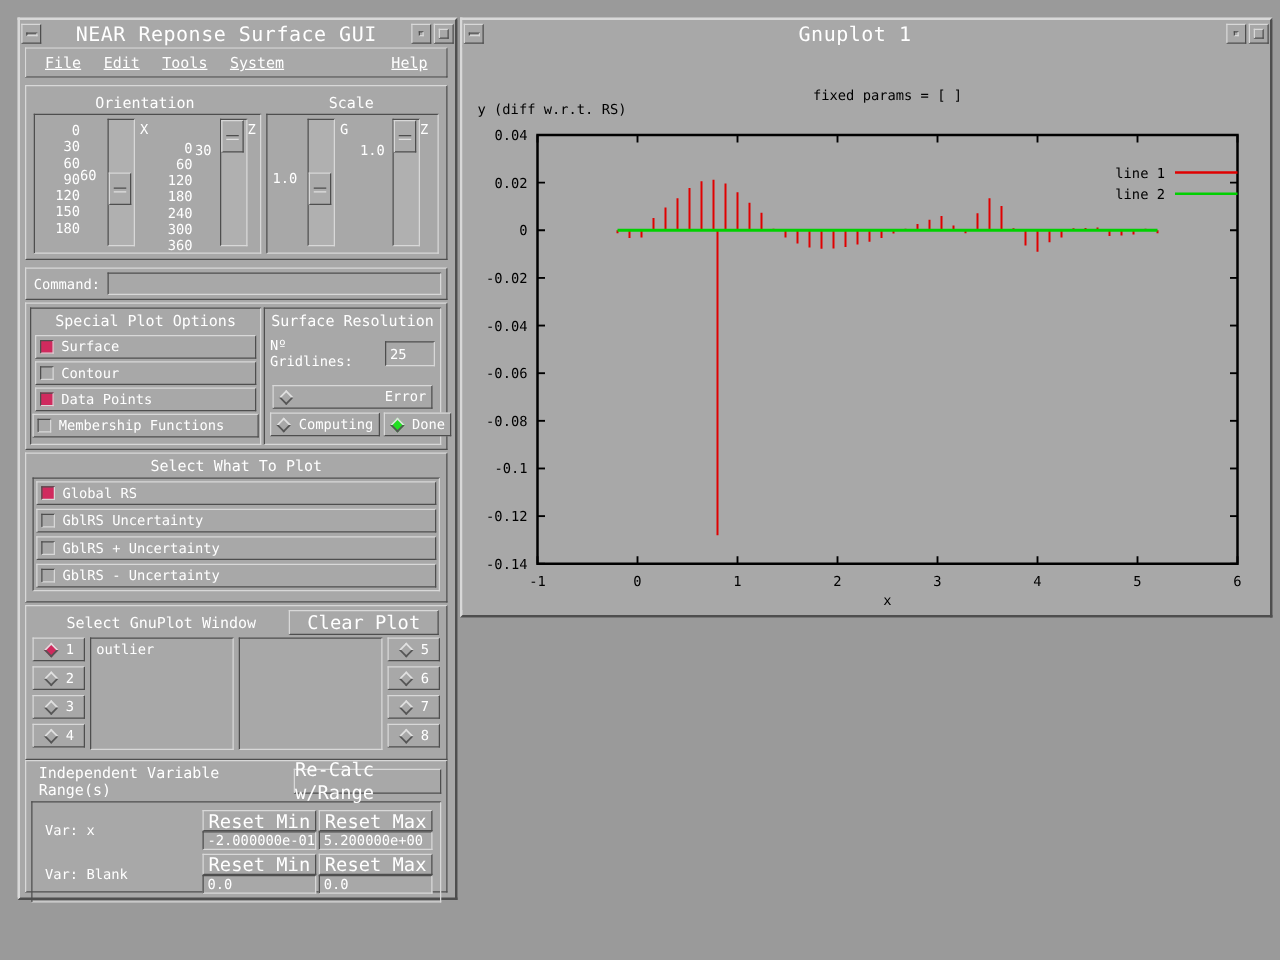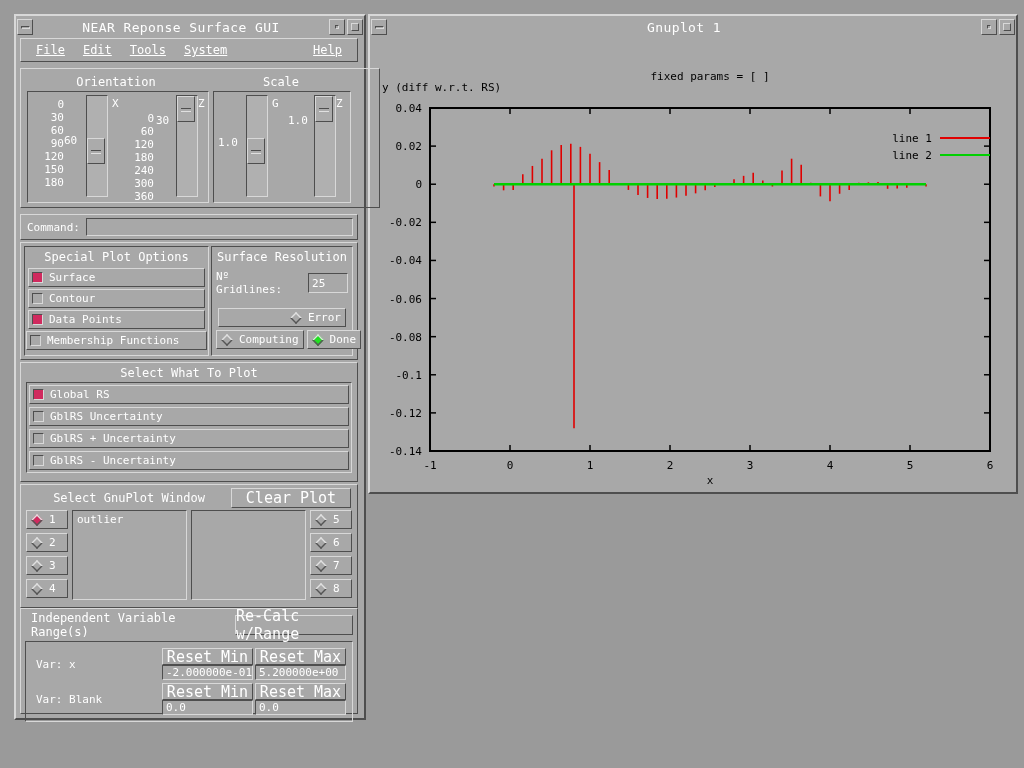--- a/index.html
+++ b/index.html
@@ -17,21 +17,21 @@
         border-right:1px solid #4e4e4e;border-bottom:1px solid #4e4e4e;}
   .in1{border-top:1px solid #4e4e4e;border-left:1px solid #4e4e4e;
        border-right:1px solid #d8d8d8;border-bottom:1px solid #d8d8d8;}
 
   .win{position:absolute;background:#a8a8a8;}
 
   
   .titlebar{height:20px;display:flex;align-items:center;background:#a8a8a8;padding:1px;}
   .tbtn{width:16px;height:16px;background:#a8a8a8;box-sizing:border-box;
         display:flex;align-items:center;justify-content:center;flex:none;}
-  .tbar-title{flex:1;text-align:center;font-size:13px;color:#ffffff;letter-spacing:.4px;}
+  .tbar-title{flex:1;text-align:center;font-size:16px;color:#ffffff;letter-spacing:.4px;}
   .tdash{width:9px;height:3px;background:#a8a8a8;box-sizing:border-box;}
   .tsq{width:8px;height:8px;background:#a8a8a8;box-sizing:border-box;}
   .tsm{width:4px;height:4px;background:#a8a8a8;box-sizing:border-box;}
 
   
   .menubar{display:flex;align-items:center;height:22px;padding:0 6px;background:#a8a8a8;}
   .menuitem{padding:2px 9px;font-size:12px;color:#fff;cursor:default;}
   .menuitem u{text-decoration:underline;}
 
   .grpTitle{text-align:center;font-size:12px;color:#ffffff;padding:3px 0 2px;}
@@ -52,21 +52,21 @@
   .box{width:11px;height:11px;box-sizing:border-box;background:#a8a8a8;margin-right:6px;flex:none;}
   .box.on{background:#d02a5e;}
   .cb .lbl{font-size:11px;color:#ffffff;}
   .dia{width:12px;height:12px;flex:none;margin-right:6px;position:relative;}
   .dia i{position:absolute;inset:0;background:#a8a8a8;transform:rotate(45deg) scale(.70);
          box-sizing:border-box;
          border-top:2px solid #e0e0e0;border-left:2px solid #e0e0e0;
          border-right:2px solid #555;border-bottom:2px solid #555;}
   .dia.on i{background:#d02a5e;}
   .dia.green i{background:#22e022;}
-  .rowbtn{display:flex;align-items:center;box-sizing:border-box;background:#a8a8a8;padding:2px 4px;}
+  .rowbtn{display:flex;align-items:center;box-sizing:border-box;background:#a8a8a8;padding:2px 4px;justify-content:center;}
 
   .plotsurf{position:absolute;background:#a8a8a8;}
   svg{display:block;}
   text{font-family:"DejaVu Sans Mono","Liberation Mono",monospace;}
 </style>
 </head>
 <body>
 
 <div class="win out" id="plotwin" style="left:368px;top:14px;width:646px;height:476px;">
   <div class="titlebar">
@@ -220,21 +220,21 @@
     <div class="menubar">
       <div class="menuitem"><u>File</u></div>
       <div class="menuitem"><u>Edit</u></div>
       <div class="menuitem"><u>Tools</u></div>
       <div class="menuitem"><u>System</u></div>
       <div style="flex:1"></div>
       <div class="menuitem"><u>Help</u></div>
     </div>
   </div>
 
-  <div class="out1" style="position:absolute;left:4px;top:52px;width:336px;height:138px;padding-left:22px;">
+  <div class="out1" style="position:absolute;left:4px;top:52px;width:336px;height:138px;">
 
     <div class="grpTitle" style="position:absolute;left:0;top:3px;width:190px;">Orientation</div>
     <div class="grpTitle" style="position:absolute;left:190px;top:3px;width:140px;">Scale</div>
 
     <div class="in1" style="position:absolute;left:6px;top:22px;width:180px;height:110px;">
 
       <div class="ticks" style="position:absolute;left:2px;top:6px;width:34px;">
         <div>0</div>
         <div>30</div>
         <div>60</div>
@@ -314,21 +314,21 @@
         <span class="lbl">Membership Functions</span>
       </div>
     </div>
 
     <div class="in1" style="position:absolute;left:190px;top:3px;width:140px;height:108px;">
       <div class="grpTitle">Surface Resolution</div>
       <div style="display:flex;align-items:center;margin:4px 4px 0 4px;">
         <span style="font-size:11px;">Nº Gridlines:</span>
         <div class="in1 field" style="width:40px;margin-left:6px;height:20px;">25</div>
       </div>
-      <div class="out1 rowbtn" style="margin:12px 6px 0 6px;justify-content:flex-end;">
+      <div class="out1 rowbtn" style="margin:12px 6px 0 6px;justify-content:space-between;">
         <div class="dia">
             <i></i>
           </div>
         <span>Error</span>
       </div>
       <div style="display:flex;margin:3px 4px 0 4px;gap:3px;">
         <div class="out1 rowbtn" style="flex:1;">
           <div class="dia">
               <i></i>
             </div>

